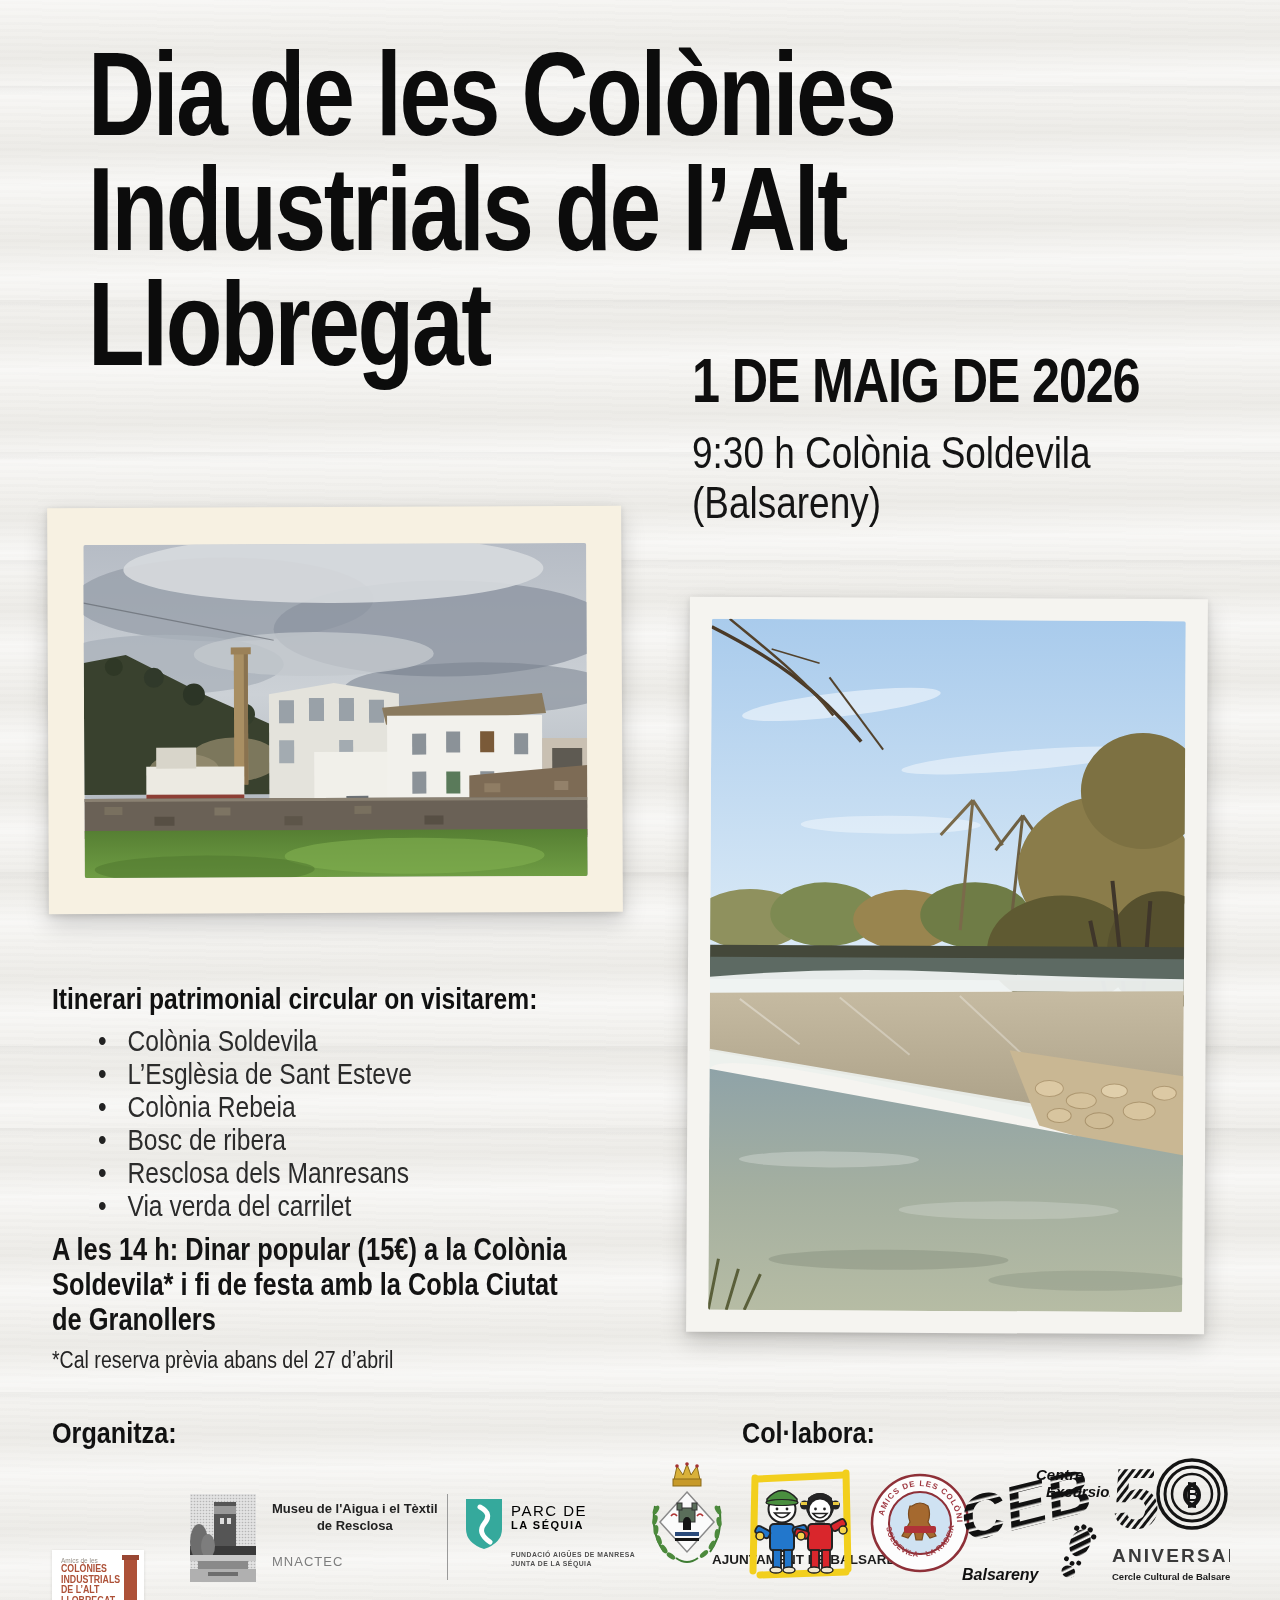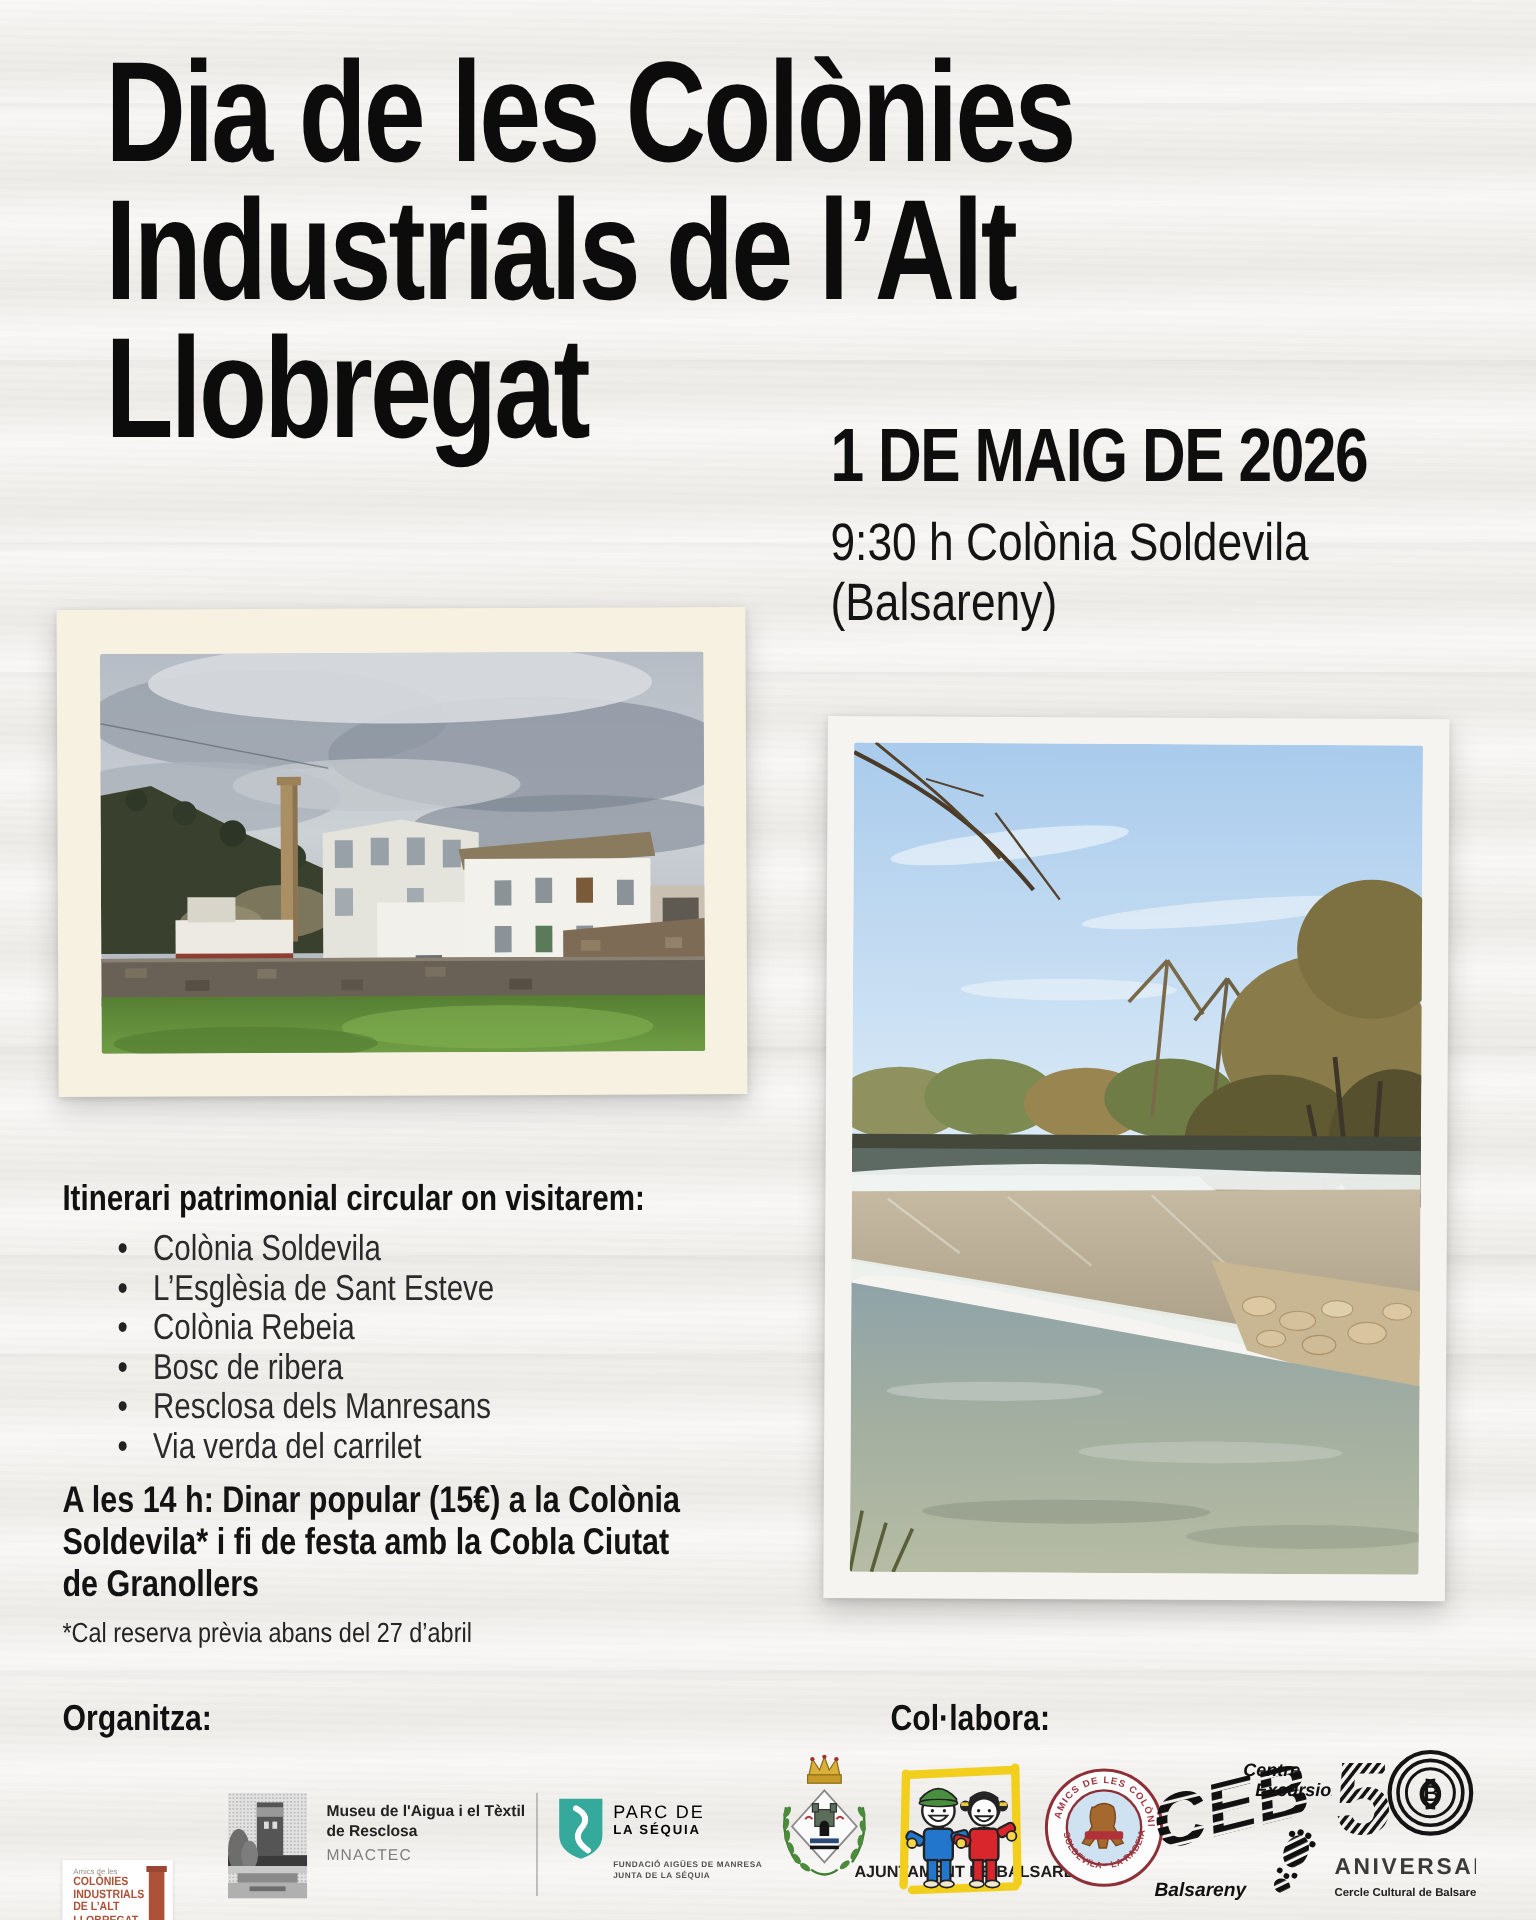--- a/index.html
+++ b/index.html
@@ -62,22 +62,22 @@
   .logo{position:absolute;}
   .amics-card{left:52px;top:1550px;width:92px;height:124px;background:#fff;
     box-shadow:0 1px 3px rgba(0,0,0,.12);}
   .amics-card .txt{position:absolute;left:9px;top:7px;}
   .amics-sub{font-size:6.5px;color:#98928a;}
   .amics-line{font-size:10px;line-height:10.5px;font-weight:700;color:#ad5138;
     transform:scaleX(.88);transform-origin:left top;white-space:nowrap;}
 
   .mnactec-img{left:190px;top:1494px;}
   .mnactec-txt{left:272px;top:1500px;font-size:13px;line-height:17px;color:#222;}
-  .mnactec-txt .b{font-weight:700;white-space:nowrap;}
-  .mnactec-txt .g{color:#7d7d7d;letter-spacing:1px;margin-top:3px;white-space:nowrap;}
+  .mnactec-txt .b{font-weight:700;white-space:nowrap;text-align:center;}
+  .mnactec-txt .g{color:#7d7d7d;letter-spacing:1px;margin-top:19px;white-space:nowrap;}
 
   .org-divider{position:absolute;left:447px;top:1494px;width:1px;height:86px;background:#9a9a9a;}
 
   .sequia{left:465px;top:1498px;}
   .sequia-txt{position:absolute;left:46px;top:4px;color:#000000;}
   .sequia-l1{font-size:15px;letter-spacing:1.5px;white-space:nowrap;}
   .sequia-l2{font-size:11px;font-weight:700;letter-spacing:1.5px;white-space:nowrap;}
   .sequia-sub{position:absolute;left:46px;top:52px;font-size:6.8px;line-height:9px;
     color:#4f4f4f;font-weight:700;letter-spacing:.5px;}
   .sequia-sub div{white-space:nowrap;}

